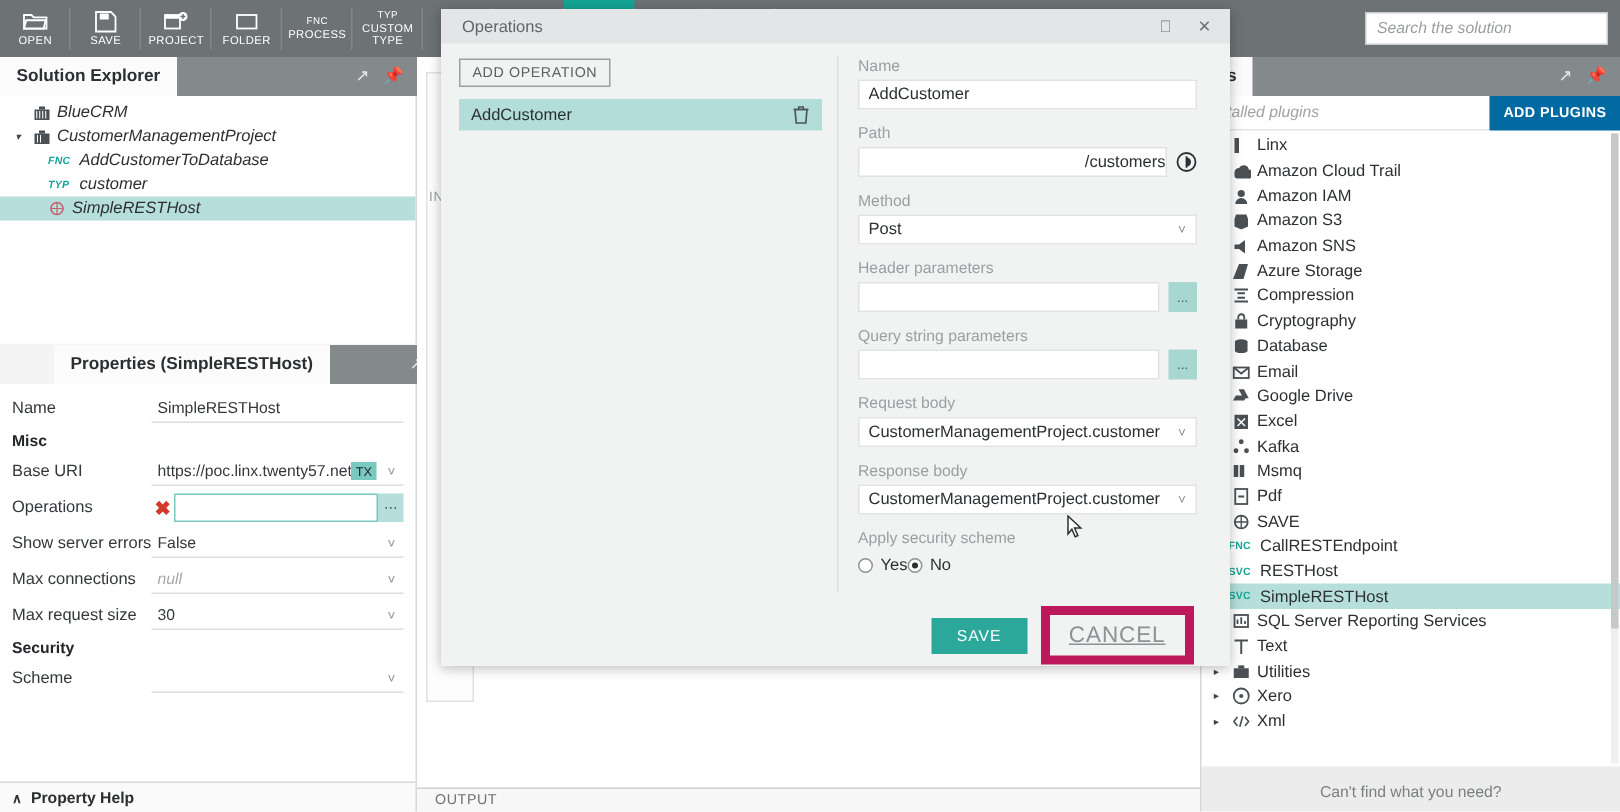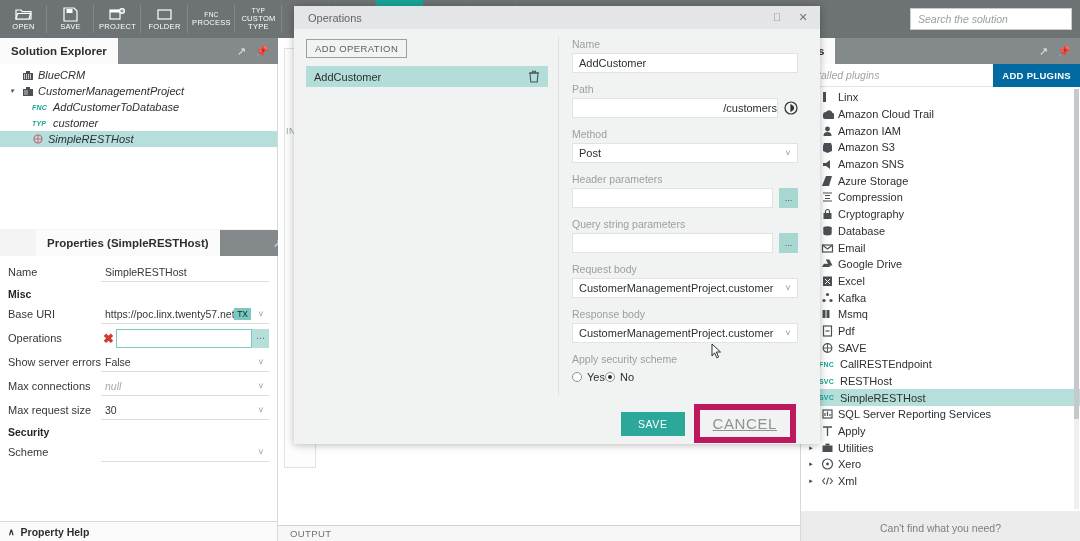--- a/index.html
+++ b/index.html
@@ -648,21 +648,21 @@
           </span>
           <span>SQL Server Reporting Services</span>
         </div>
         <div class="plug-row">
           <span class="tw"></span>
           <span class="plug-ico">
             <svg viewBox="0 0 13 12" width="13" height="12">
               <path d="M2 2h9M6.5 2v9" stroke="#4a5054" stroke-width="1.3"></path>
             </svg>
           </span>
-          <span>Apply</span>
+          <span>Text</span>
         </div>
         <div class="plug-row">
           <span class="tw">▸</span>
           <span class="plug-ico">
             <svg viewBox="0 0 13 12" width="13" height="12">
               <rect x="1.5" y="3.5" width="10" height="6.5" fill="#4a5054"></rect>
               <rect x="4.5" y="1.6" width="4" height="2" fill="#4a5054"></rect>
             </svg>
           </span>
           <span>Utilities</span>

